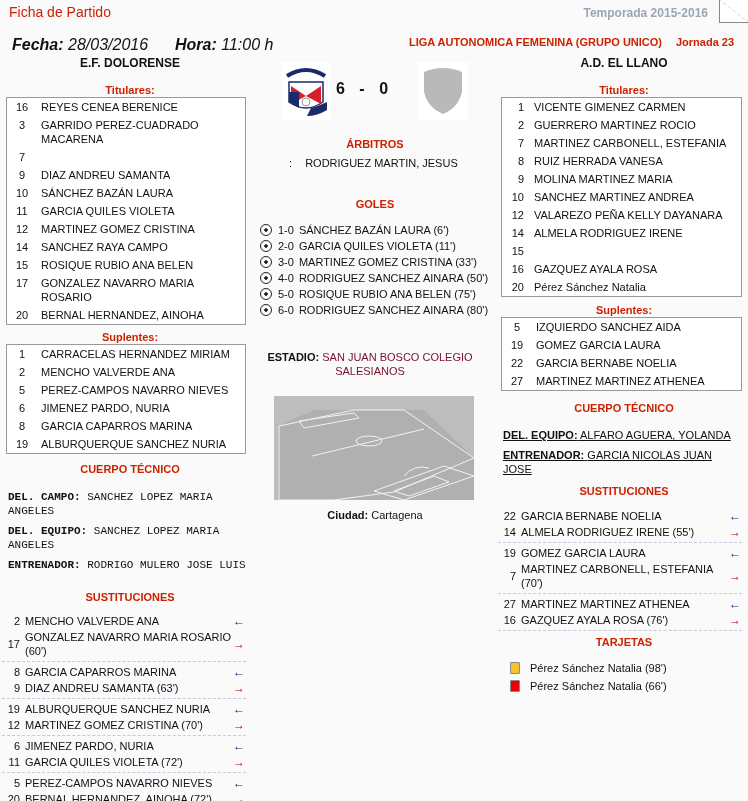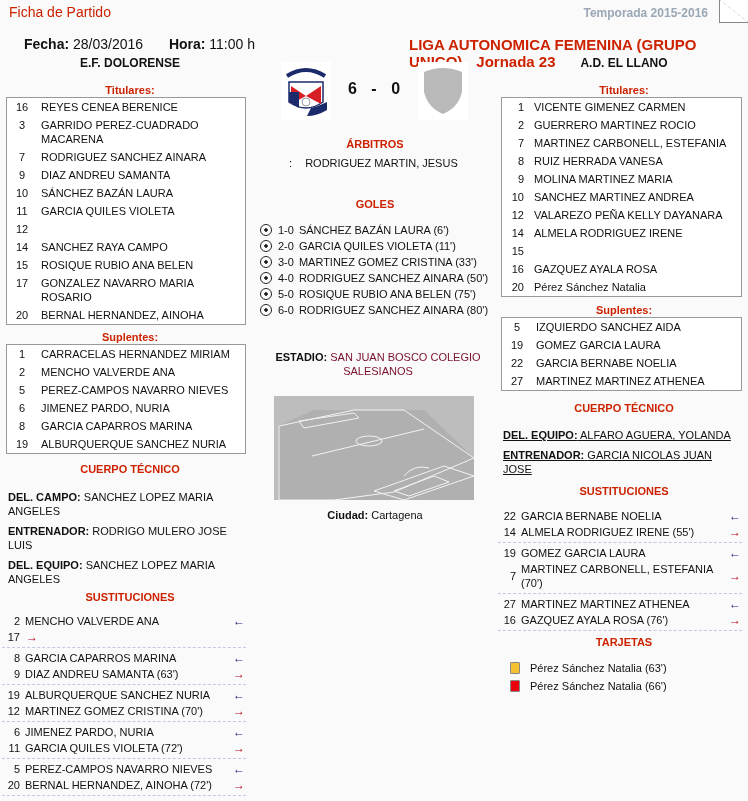--- a/index.html
+++ b/index.html
@@ -7,39 +7,39 @@
     width: 748px; height: 801px; overflow: hidden;
     background: #fafafa;
     font-family: "Liberation Sans", sans-serif;
     font-size: 11px; color: #111;
     position: relative;
   }
   .abs { position: absolute; }
   .page-title { left: 9px; top: 4px; font-size: 14px; color: #cc2200; }
   .season { right: 40px; top: 6px; font-size: 12px; font-weight: bold; color: #9aa7b4; }
   .corner-box { right: 0; top: 0; width: 28px; height: 22px; border: 1px solid #888; border-top: none; border-right: none; background: linear-gradient(to top right, #fff 49%, #ccc 50%, #fff 51%); }
-  .meta { left: 24px; top: 36px; font-size: 14px; }
+  .meta { left: 12px; top: 36px; font-size: 16px; font-style: italic; }
   .meta b { font-weight: bold; }
   .meta .sp { display: inline-block; width: 18px; }
-  .league { left: 409px; top: 36px; font-size: 15px; font-weight: bold; color: #cc2200; }
+  .league { left: 409px; top: 36px; font-size: 11px; font-weight: bold; color: #cc2200; }
   .league .jornada { margin-left: 14px; }
 
   .team-name { font-weight: bold; font-size: 12px; text-align: center; }
   .home-name { left: 0; width: 260px; top: 56px; }
   .away-name { left: 500px; width: 248px; top: 56px; }
 
   .sec-title { color: #cc2200; font-weight: bold; text-align: center; font-size: 11px; }
   .box { border: 1px solid #999; background: #fff; box-sizing: border-box; }
   .row { display: flex; align-items: flex-start; line-height: 14px; padding: 2px 0; }
   .num { width: 30px; text-align: center; flex: none; }
   .name { flex: 1; padding-left: 4px; }
   .num.r { width: 22px; text-align: right; padding-right: 6px; }
 
   .logo { width: 50px; height: 58px; }
-  .score { left: 348px; top: 80px; font-size: 16px; font-weight: bold; letter-spacing: 1px; }
+  .score { left: 336px; top: 80px; font-size: 16px; font-weight: bold; letter-spacing: 1px; }
   .score span { display: inline-block; }
 
   .staff p { margin: 0 0 6px 0; line-height: 14px; }
   .staff b { font-weight: bold; }
 
   .subs .row { padding: 1px 0; }
   .subs .pair { border-bottom: 1px dashed #c7c7e0; padding-bottom: 2px; margin-bottom: 2px; }
   .subs .n { width: 18px; text-align: right; padding-right: 5px; flex: none; }
   .subs .nm { flex: 1; }
   .subs .arr { width: 14px; flex: none; font-weight: bold; font-size: 12px; text-align: center; }
@@ -107,36 +107,36 @@
     <div class="row">
       <span class="num">16</span>
       <span class="name">REYES CENEA BERENICE</span>
     </div>
     <div class="row">
       <span class="num">3</span>
       <span class="name">GARRIDO PEREZ-CUADRADO MACARENA</span>
     </div>
     <div class="row">
       <span class="num">7</span>
-      <span class="name">RODRIGUEZ SANCHEZ AINARA</span>
     </div>
     <div class="row">
       <span class="num">9</span>
       <span class="name">DIAZ ANDREU SAMANTA</span>
     </div>
     <div class="row">
       <span class="num">10</span>
       <span class="name">SÁNCHEZ BAZÁN LAURA</span>
     </div>
     <div class="row">
       <span class="num">11</span>
       <span class="name">GARCIA QUILES VIOLETA</span>
     </div>
     <div class="row">
       <span class="num">12</span>
+      <span class="name">MARTINEZ GOMEZ CRISTINA</span>
     </div>
     <div class="row">
       <span class="num">14</span>
       <span class="name">SANCHEZ RAYA CAMPO</span>
     </div>
     <div class="row">
       <span class="num">15</span>
       <span class="name">ROSIQUE RUBIO ANA BELEN</span>
     </div>
     <div class="row">
@@ -171,36 +171,37 @@
       <span class="num">8</span>
       <span class="name">GARCIA CAPARROS MARINA</span>
     </div>
     <div class="row">
       <span class="num">19</span>
       <span class="name">ALBURQUERQUE SANCHEZ NURIA</span>
     </div>
   </div>
 
 <div class="abs sec-title" style="left:0; width:260px; top:463px;">CUERPO TÉCNICO</div>
-<div class="abs staff" style="left:8px; top:490px; width:240px;" id="home-staff">
+<div class="abs staff" style="left:8px; top:490px; width:240px;font-family:Liberation Mono, monospace;" id="home-staff">
     <p><b>DEL. CAMPO:</b> <span>SANCHEZ LOPEZ MARIA ANGELES</span></p>
+    <p><b>DEL. EQUIPO:</b> <span>SANCHEZ LOPEZ MARIA ANGELES</span></p>
     <p><b>ENTRENADOR:</b> <span>RODRIGO MULERO JOSE LUIS</span></p>
-    <p><b>DEL. EQUIPO:</b> <span>SANCHEZ LOPEZ MARIA ANGELES</span></p>
   </div>
 
 <div class="abs sec-title" style="left:0; width:260px; top:591px;">SUSTITUCIONES</div>
 <div class="abs subs" style="left:2px; top:613px; width:244px;" id="home-substitutions">
     <div class="pair">
       <div class="row">
         <span class="n">2</span>
         <span class="nm">MENCHO VALVERDE ANA</span>
         <span class="arr in">←</span>
       </div>
       <div class="row">
         <span class="n">17</span>
+        <span class="nm">GONZALEZ NAVARRO MARIA ROSARIO (60')</span>
         <span class="arr out">→</span>
       </div>
     </div>
     <div class="pair">
       <div class="row">
         <span class="n">8</span>
         <span class="nm">GARCIA CAPARROS MARINA</span>
         <span class="arr in">←</span>
       </div>
       <div class="row">
@@ -280,21 +281,21 @@
       <span class="gs">5-0</span>
       <span>ROSIQUE RUBIO ANA BELEN (75')</span>
     </div>
     <div class="goal">
       <span class="ball"></span>
       <span class="gs">6-0</span>
       <span>RODRIGUEZ SANCHEZ AINARA (80')</span>
     </div>
   </div>
 
-<div class="abs stadium-label" style="left:266px; top:350px; width:224px; text-align:center; line-height:14px;">
+<div class="abs stadium-label" style="left:258px; top:350px; width:224px; text-align:center; line-height:14px;">
   <b>ESTADIO:</b>
   <span class="v">SAN JUAN BOSCO COLEGIO SALESIANOS</span>
 </div>
 
 <div class="abs" style="left:274px; top:396px; width:200px; height:104px;">
   <svg width="200" height="104" viewBox="0 0 200 104">
     <rect width="200" height="104" fill="#bdbdbd"></rect>
     <polygon points="4,30 40,14 150,14 200,62 200,104 4,104" fill="#b0b0b0"></polygon>
     <g fill="none" stroke="#f2f2f2" stroke-width="1">
       <polygon points="5,30 80,14 130,14 200,62 120,96 60,104 5,104"></polygon>
@@ -423,19 +424,19 @@
         <span class="nm">GAZQUEZ AYALA ROSA (76')</span>
         <span class="arr out">→</span>
       </div>
     </div>
   </div>
 
 <div class="abs sec-title" style="left:500px; width:248px; top:636px;">TARJETAS</div>
 <div class="abs" style="left:510px; top:662px;" id="cards">
     <div class="card">
       <span class="sw" style="background: rgb(245, 194, 48);"></span>
-      <span>Pérez Sánchez Natalia (63')</span>
+      <span>Pérez Sánchez Natalia (98')</span>
     </div>
     <div class="card">
       <span class="sw" style="background: rgb(232, 0, 11);"></span>
       <span>Pérez Sánchez Natalia (66')</span>
     </div>
   </div>
 
 </body></html>

